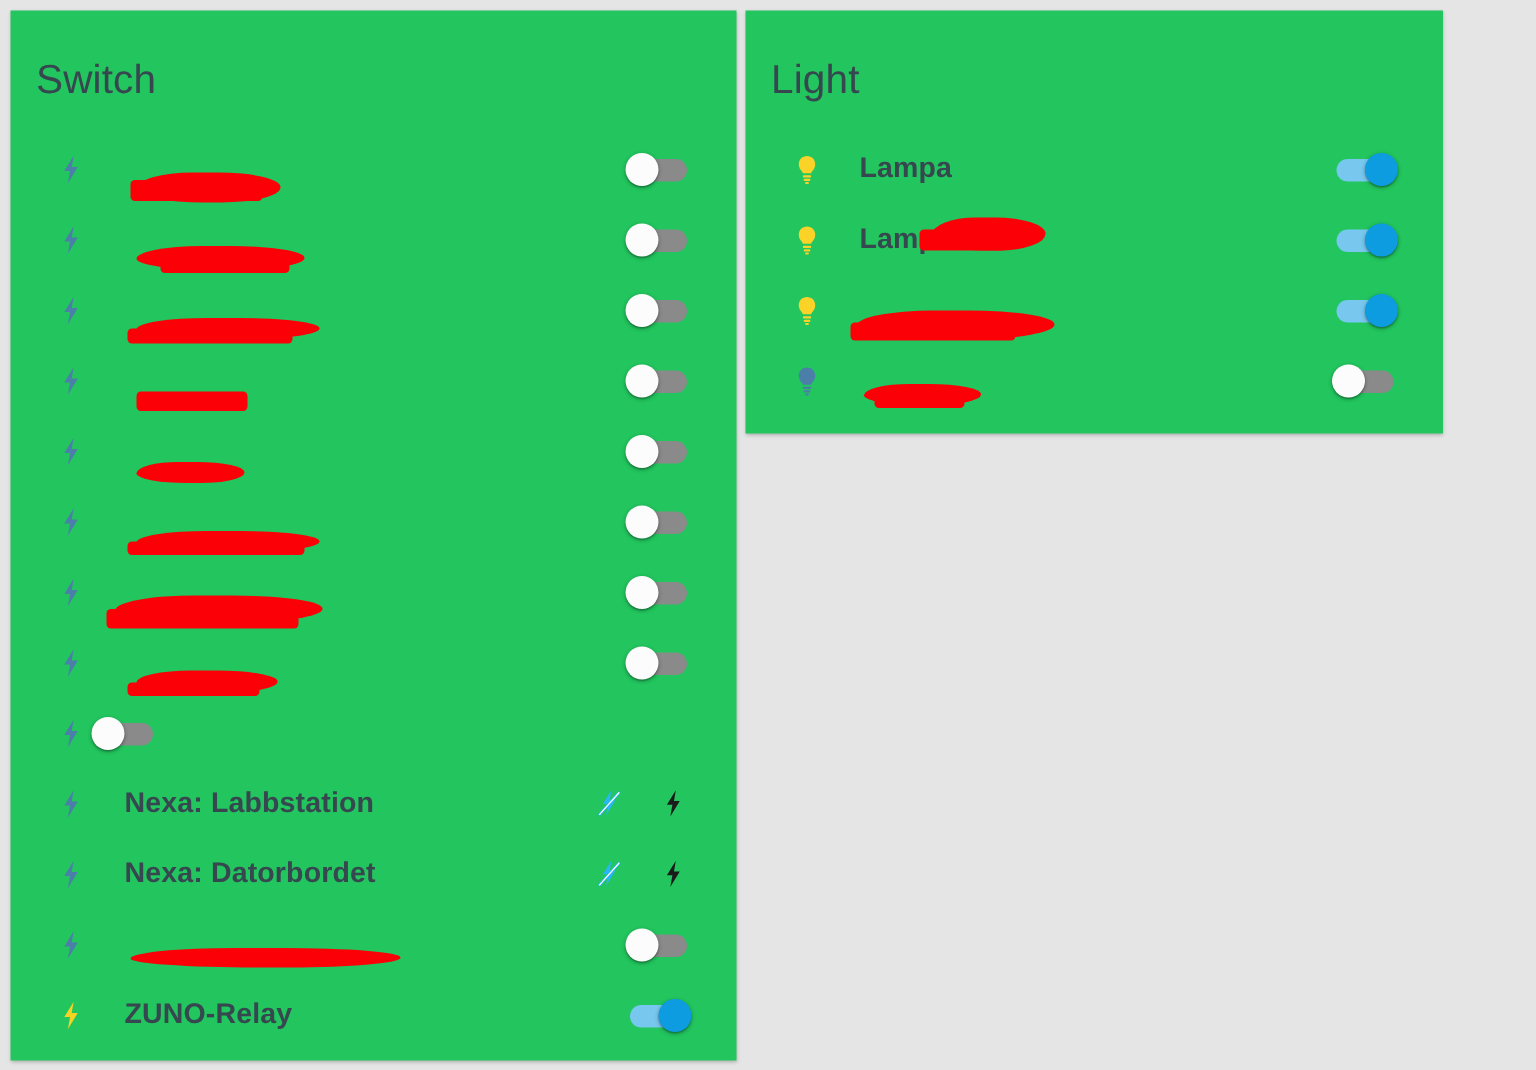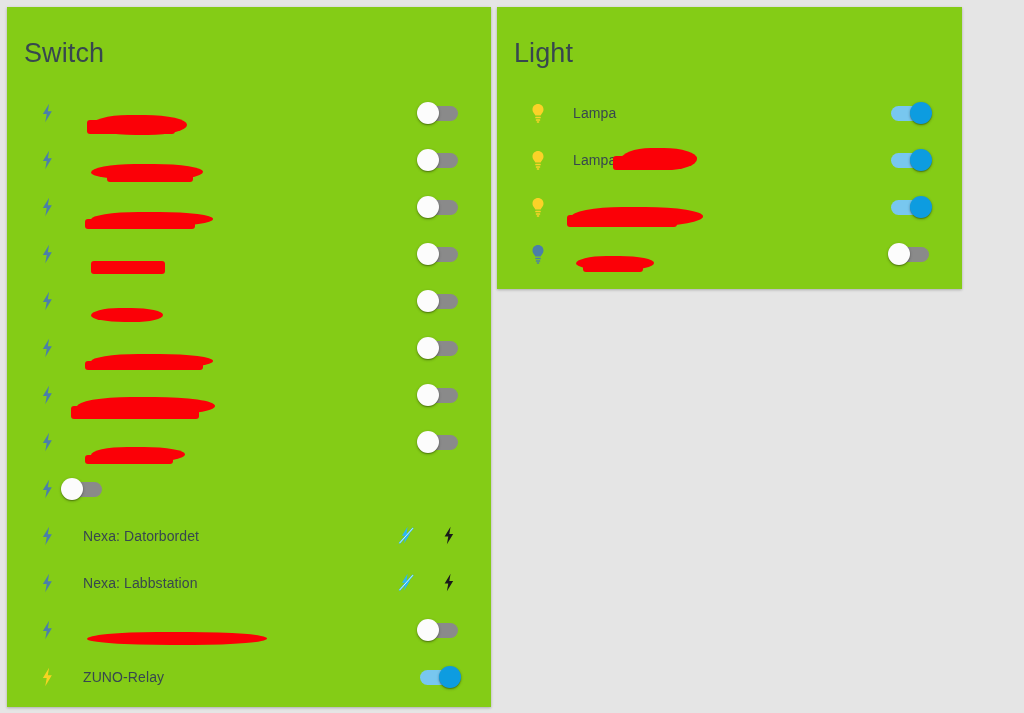--- a/index.html
+++ b/index.html
@@ -12,21 +12,21 @@
     height: 713px;
     background: #e5e5e5;
     font-family: "Liberation Sans", sans-serif;
     overflow: hidden;
     position: relative;
   }
 
   
   .card {
     position: absolute;
-    background: #84cc16;
+    background: #22c55e;
     box-shadow: 0 1px 3px rgba(0,0,0,0.16), 0 1px 2px rgba(0,0,0,0.10);
     box-sizing: border-box;
     overflow: hidden;
   }
   #switch-card {
     left: 7px;
     top: 7px;
     width: 484px;
     height: 700px;
   }
@@ -71,26 +71,27 @@
     margin-right: 0;
     display: flex;
     align-items: center;
     justify-content: center;
     flex: 0 0 auto;
   }
   .row-icon svg { display: block; }
 
   .row-label {
     margin-left: 22px;
-    font-size: 14px;
+    font-size: 19px;
     color: #37474f;
     letter-spacing: 0.1px;
     white-space: nowrap;
     flex: 1 1 auto;
     position: relative;
+    font-weight: bold;
   }
 
   
   .redaction {
     position: absolute;
     background: #fb0007;
     pointer-events: none;
   }
   .redaction.r-wobble {
     border-radius: 40% 45% 42% 48% / 55% 50% 52% 48%;
@@ -250,20 +251,42 @@
       </li>
       <li class="device-row">
         <span class="row-icon">
           <svg width="22" height="22" viewBox="0 0 24 24" aria-hidden="true">
             <path fill="#4b7fa9" d="M13.2 2 L6.4 13.1 L10.6 13.1 L9.0 22 L16.2 10.2 L11.8 10.2 Z"></path>
           </svg>
         </span>
         <div class="toggle off">
           <div class="track"></div>
           <div class="knob"></div>
+        </div>
+      </li>
+      <li class="device-row">
+        <span class="row-icon">
+          <svg width="22" height="22" viewBox="0 0 24 24" aria-hidden="true">
+            <path fill="#4b7fa9" d="M13.2 2 L6.4 13.1 L10.6 13.1 L9.0 22 L16.2 10.2 L11.8 10.2 Z"></path>
+          </svg>
+        </span>
+        <span class="row-label"><span>Nexa: Labbstation</span></span>
+        <div class="flash-actions">
+          <div class="flash-btn" title="flash-off">
+            <svg width="21" height="21" viewBox="0 0 24 24" aria-hidden="true">
+              <path fill="#29b6f6" d="M13.2 2 L6.8 12.4 L10.8 12.4 L9.3 21 L16.2 9.8 L12.0 9.8 Z"></path>
+              <line x1="4.3" y1="20.4" x2="19.0" y2="4.0" stroke="#29b6f6" stroke-width="2.1" stroke-linecap="round"></line>
+              <line x1="4.3" y1="20.4" x2="19.0" y2="4.0" stroke="#ffffff" stroke-width="0.9" stroke-linecap="round"></line>
+            </svg>
+          </div>
+          <div class="flash-btn spaced" title="flash-on">
+            <svg width="21" height="21" viewBox="0 0 24 24" aria-hidden="true">
+              <path fill="#1b1b1b" d="M13.2 2 L6.4 13.1 L10.6 13.1 L9.0 22 L16.2 10.2 L11.8 10.2 Z"></path>
+            </svg>
+          </div>
         </div>
       </li>
       <li class="device-row">
         <span class="row-icon">
           <svg width="22" height="22" viewBox="0 0 24 24" aria-hidden="true">
             <path fill="#4b7fa9" d="M13.2 2 L6.4 13.1 L10.6 13.1 L9.0 22 L16.2 10.2 L11.8 10.2 Z"></path>
           </svg>
         </span>
         <span class="row-label"><span>Nexa: Datorbordet</span></span>
         <div class="flash-actions">
@@ -280,42 +303,20 @@
             </svg>
           </div>
         </div>
       </li>
       <li class="device-row">
         <span class="row-icon">
           <svg width="22" height="22" viewBox="0 0 24 24" aria-hidden="true">
             <path fill="#4b7fa9" d="M13.2 2 L6.4 13.1 L10.6 13.1 L9.0 22 L16.2 10.2 L11.8 10.2 Z"></path>
           </svg>
         </span>
-        <span class="row-label"><span>Nexa: Labbstation</span></span>
-        <div class="flash-actions">
-          <div class="flash-btn" title="flash-off">
-            <svg width="21" height="21" viewBox="0 0 24 24" aria-hidden="true">
-              <path fill="#29b6f6" d="M13.2 2 L6.8 12.4 L10.8 12.4 L9.3 21 L16.2 9.8 L12.0 9.8 Z"></path>
-              <line x1="4.3" y1="20.4" x2="19.0" y2="4.0" stroke="#29b6f6" stroke-width="2.1" stroke-linecap="round"></line>
-              <line x1="4.3" y1="20.4" x2="19.0" y2="4.0" stroke="#ffffff" stroke-width="0.9" stroke-linecap="round"></line>
-            </svg>
-          </div>
-          <div class="flash-btn spaced" title="flash-on">
-            <svg width="21" height="21" viewBox="0 0 24 24" aria-hidden="true">
-              <path fill="#1b1b1b" d="M13.2 2 L6.4 13.1 L10.6 13.1 L9.0 22 L16.2 10.2 L11.8 10.2 Z"></path>
-            </svg>
-          </div>
-        </div>
-      </li>
-      <li class="device-row">
-        <span class="row-icon">
-          <svg width="22" height="22" viewBox="0 0 24 24" aria-hidden="true">
-            <path fill="#4b7fa9" d="M13.2 2 L6.4 13.1 L10.6 13.1 L9.0 22 L16.2 10.2 L11.8 10.2 Z"></path>
-          </svg>
-        </span>
         <span class="row-label"><span></span><span class="redaction r-wobble" style="left:4px; top:2px; width:180px; height:13px;"></span></span>
         <div class="toggle off">
           <div class="track"></div>
           <div class="knob"></div>
         </div>
       </li>
       <li class="device-row">
         <span class="row-icon">
           <svg width="22" height="22" viewBox="0 0 24 24" aria-hidden="true">
             <path fill="#f5d322" d="M13.2 2 L6.4 13.1 L10.6 13.1 L9.0 22 L16.2 10.2 L11.8 10.2 Z"></path>

